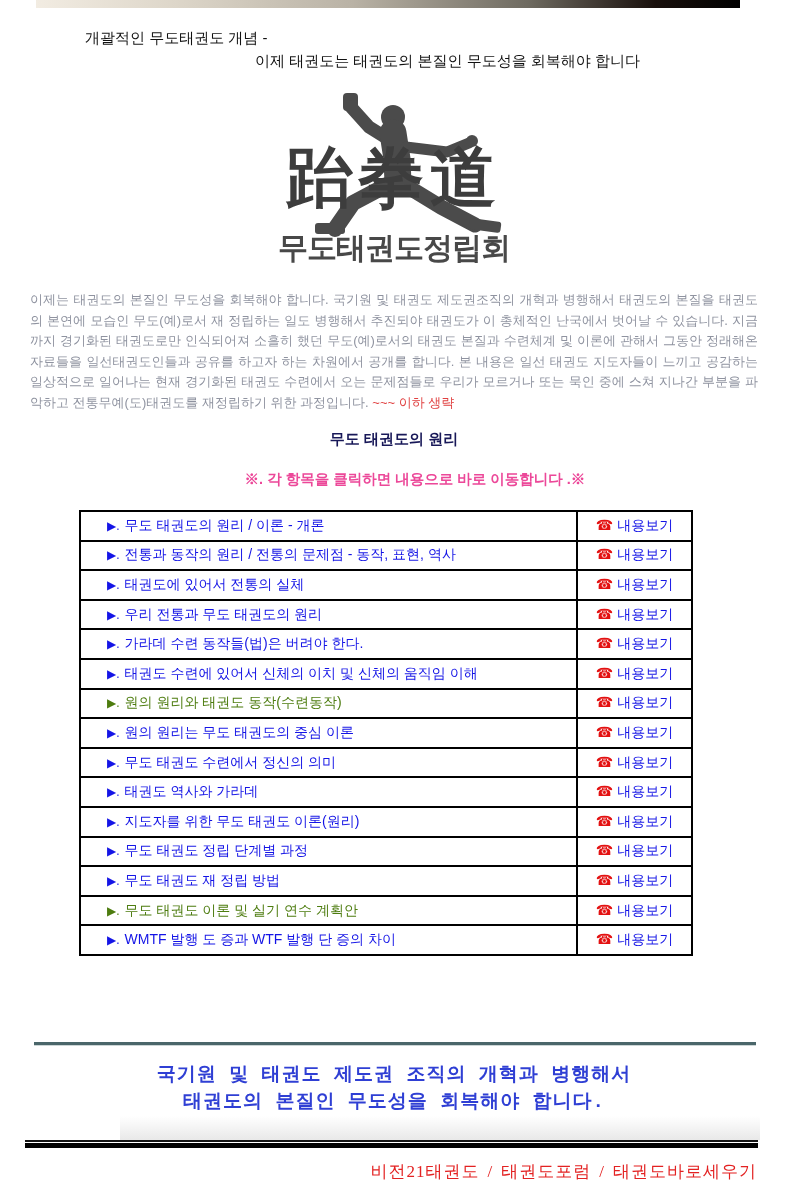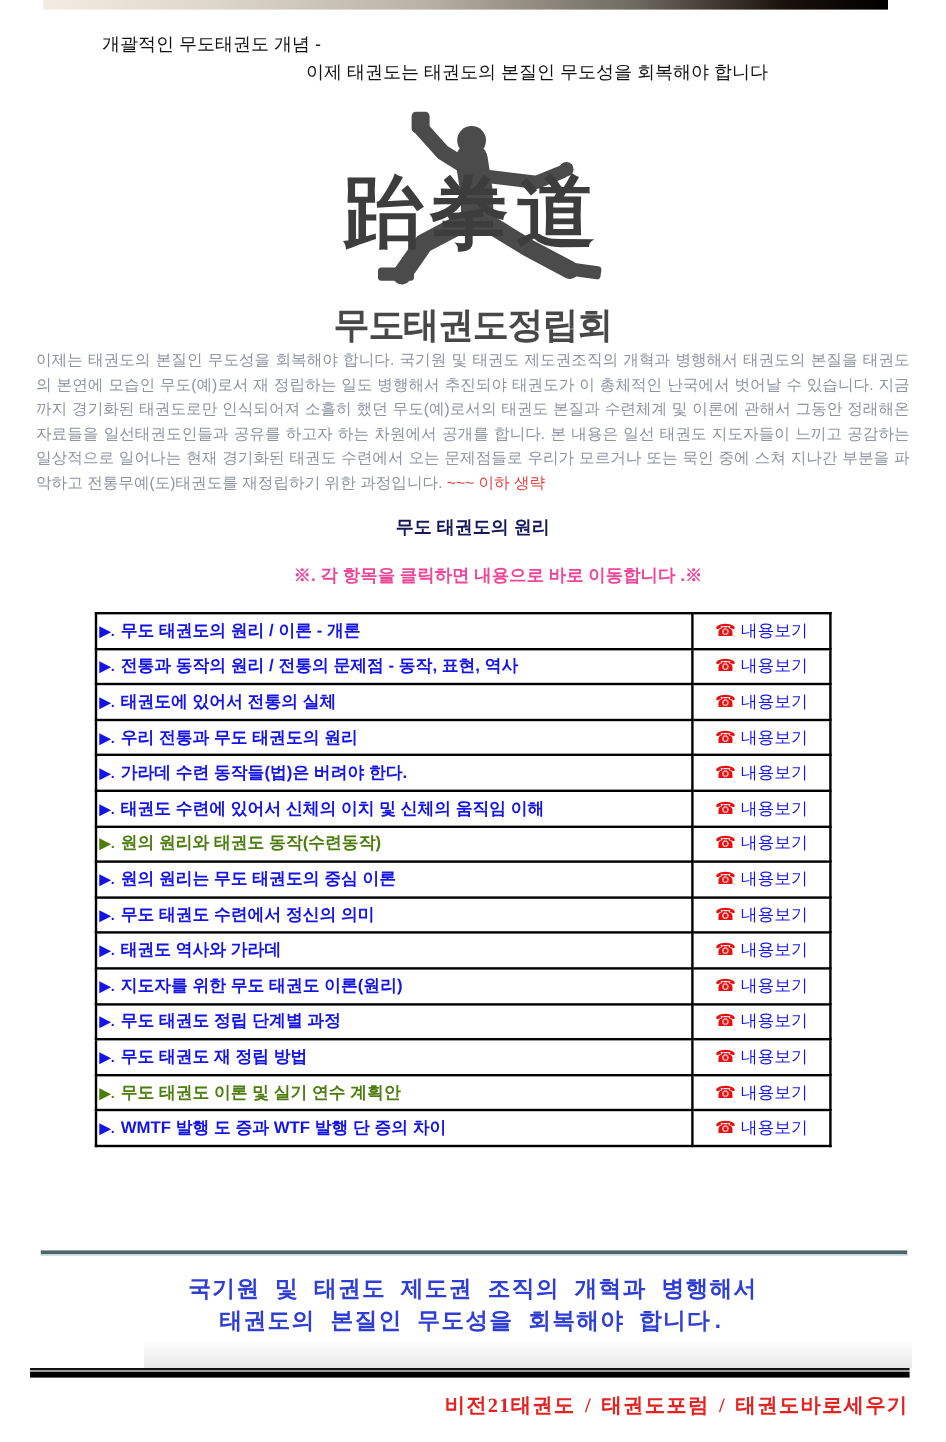--- a/index.html
+++ b/index.html
@@ -18,21 +18,21 @@
   
   .logo{position:absolute;left:50%;top:93px;transform:translateX(-50%);width:300px;height:176px;}
   .logo svg{position:absolute;left:50%;top:0;transform:translateX(-50%);}
   .logo-hanja{
     position:absolute;top:52px;left:0;width:100%;text-align:center;
     font-family:"Liberation Serif",serif;font-weight:bold;font-size:66px;line-height:1;
     color:#3d3d3d;letter-spacing:6px;z-index:2;
   }
   .logo-org{
     position:absolute;top:140px;left:0;width:100%;text-align:center;
-    font-weight:bold;font-size:30px;line-height:1;color:#484848;letter-spacing:-1px;z-index:2;margin-top:24px;
+    font-weight:bold;font-size:30px;line-height:1;color:#484848;letter-spacing:-1px;z-index:2;
   }
   
   .intro{
     position:absolute;left:30px;top:290px;width:728px;
     font-size:13px;line-height:20.5px;color:#8f93a0;text-align:justify;
   }
   .omitted{color:#e04040;}
   
   .section-heading{
     position:absolute;left:0;top:430px;width:100%;text-align:center;
@@ -41,21 +41,21 @@
   .notice{
     position:absolute;left:0;top:470px;width:100%;text-align:center;
     font-size:14.5px;font-weight:bold;color:#ec4899;margin-left:21px;
   }
   
   .toc-table{
     position:absolute;left:79px;top:510px;width:614px;
     border-collapse:collapse;table-layout:fixed;
   }
   .toc-table td{border:2px solid #000;height:25.6px;font-size:14px;}
-  .toc-cell-title{padding-left:2px;font-weight:bold;}
+  .toc-cell-title{padding-left:26px;}
   .toc-cell-view{width:111px;text-align:center;}
   .toc-link{color:#1414e6;text-decoration:none;cursor:pointer;}
   tr.visited .toc-link{color:#4d7c0f;}
   .bullet{font-size:12px;margin-right:5px;}
   .view-link{color:#1414e6;text-decoration:none;cursor:pointer;}
   .phone{color:#e31111;font-size:14px;margin-right:4px;}
   
   .divider-teal{
     position:absolute;left:34px;top:1042px;width:722px;height:3px;
     background:#4a666a;border-bottom:1px solid #ccd6d6;
@@ -70,21 +70,21 @@
   .divider-shadow{
     position:absolute;left:120px;top:1116px;width:640px;height:24px;
     background:linear-gradient(180deg,rgba(200,200,200,0) 0%,rgba(190,190,190,.35) 100%);
   }
   .divider-black{position:absolute;left:25px;top:1140px;width:733px;}
   .divider-black .thin{height:2px;background:#141414;margin-bottom:1px;}
   .divider-black .thick{height:5px;background:#000;}
   
   .footer-links{
     position:absolute;right:31px;top:1160px;
-    font-family:"Liberation Serif",serif;font-weight:bold;font-size:17px;color:#e32222;
+    font-family:"Liberation Serif",serif;font-weight:normal;font-size:17px;color:#e32222;
     letter-spacing:1px;white-space:nowrap;
   }
   .footer-links a{color:#e32222;text-decoration:none;cursor:pointer;}
   .footer-sep{margin:0 8px;}
 </style>
 </head>
 <body>
 
 <div class="top-bar"></div>
 

